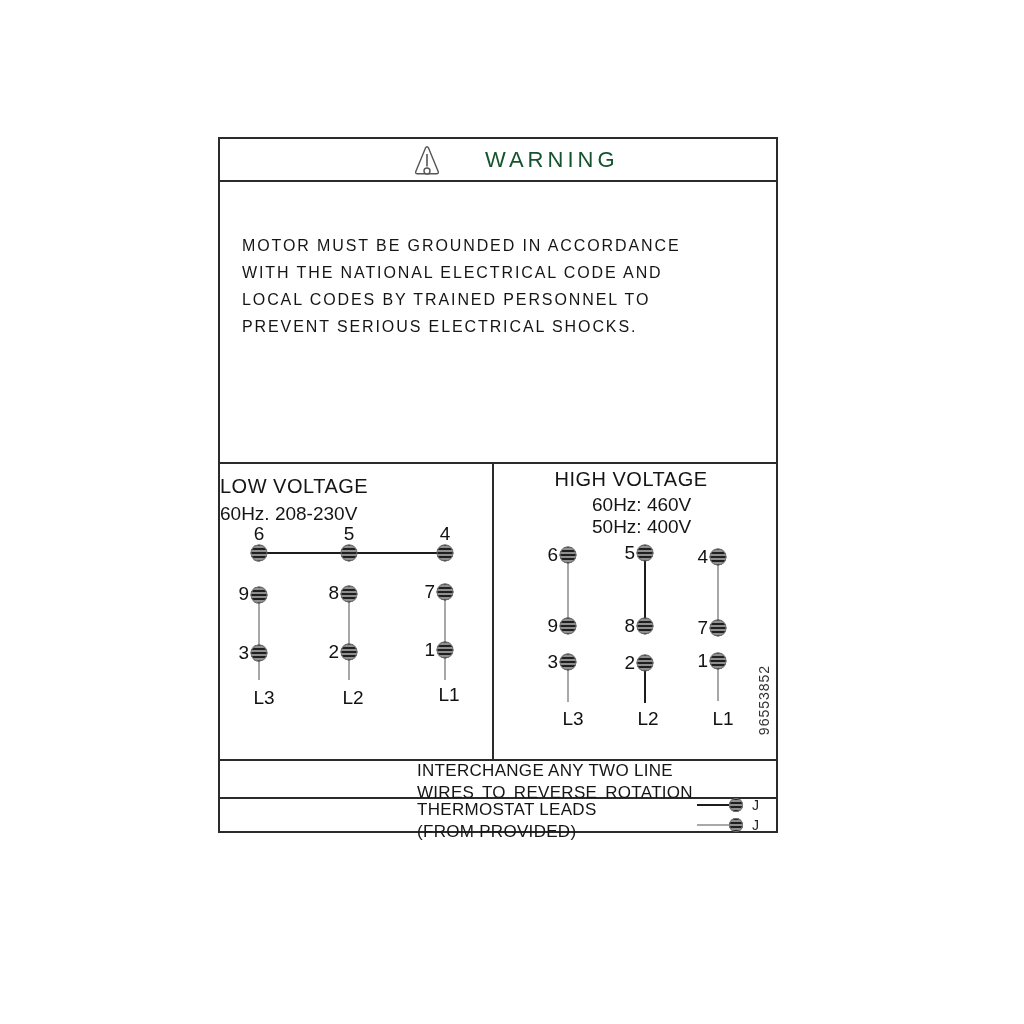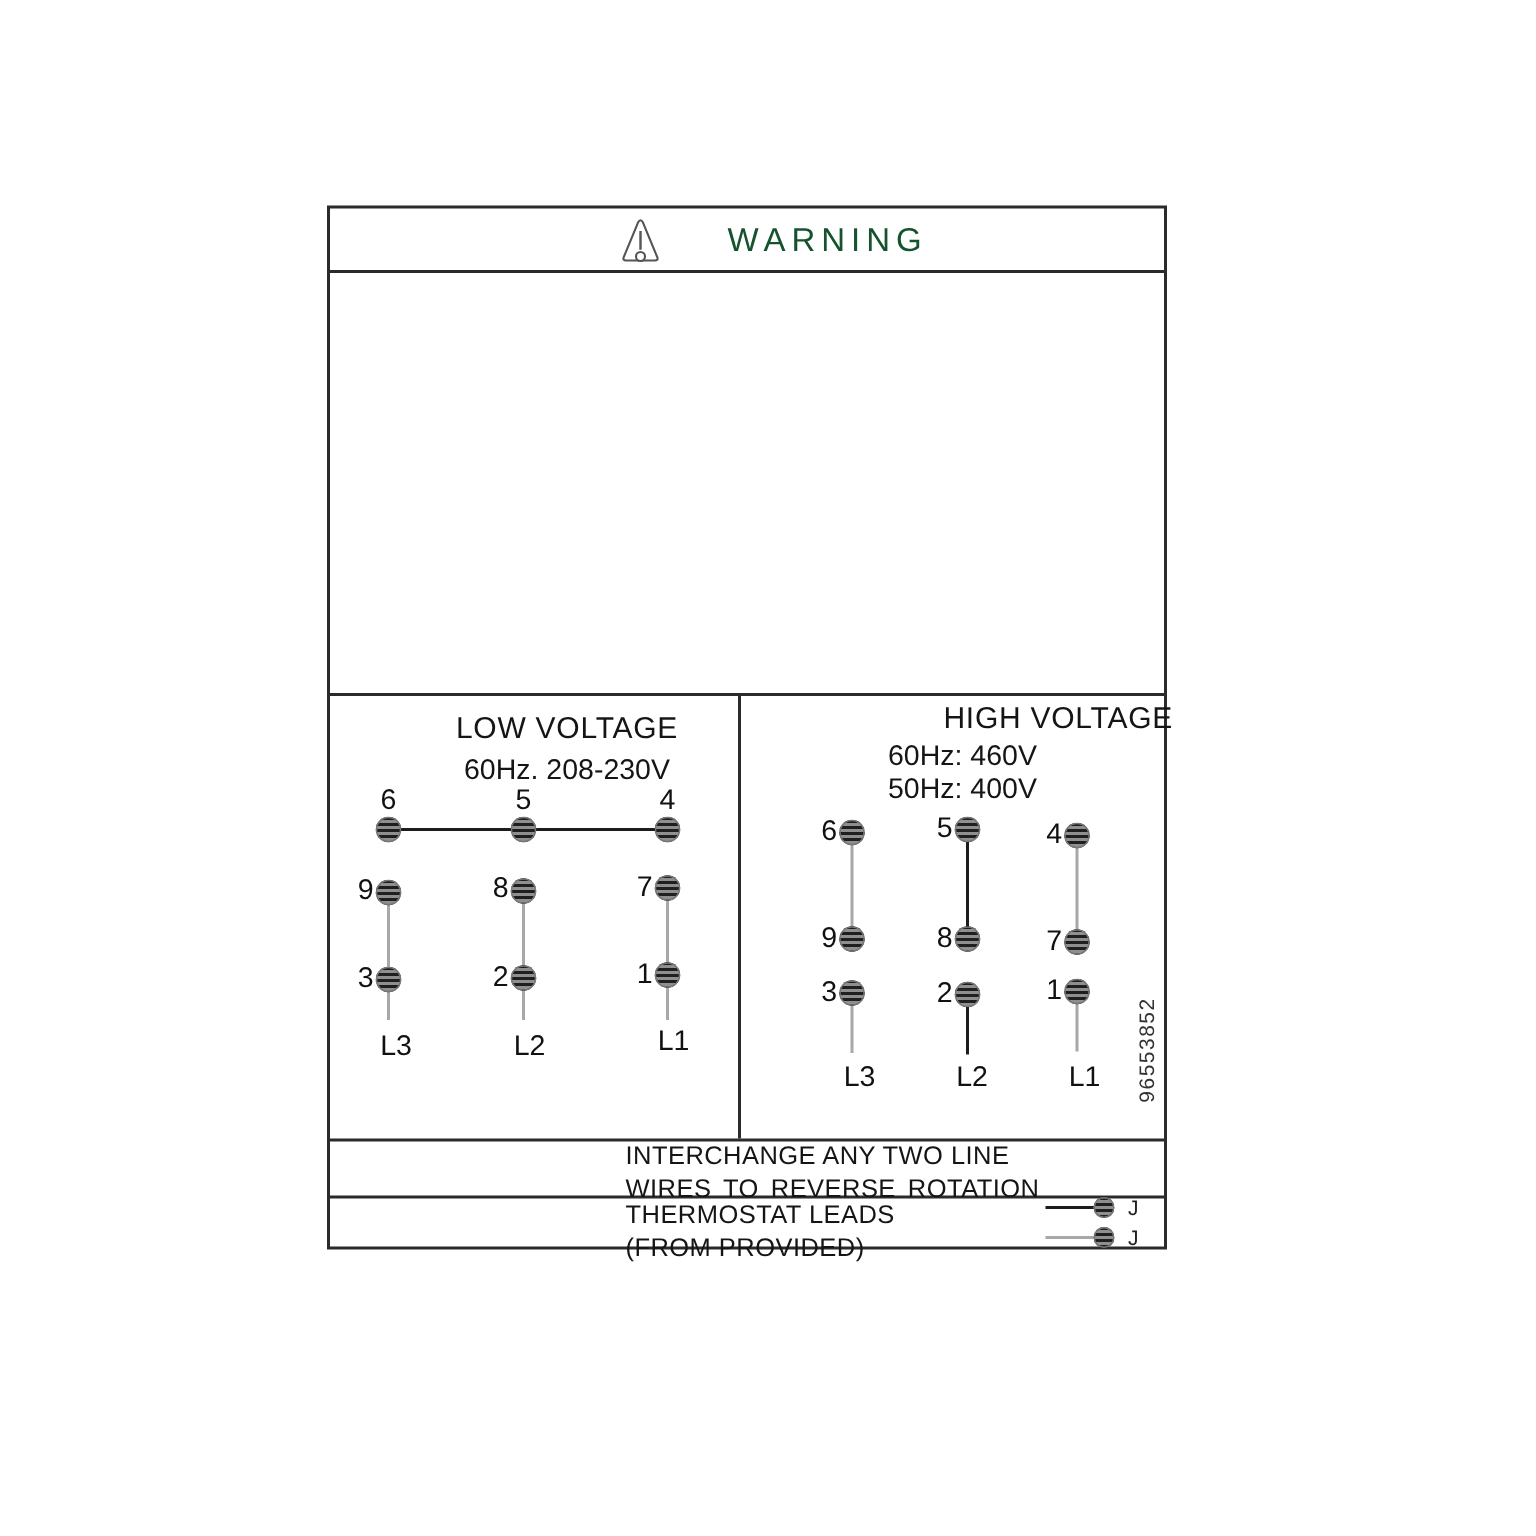--- a/index.html
+++ b/index.html
@@ -19,22 +19,22 @@
 
   
   .warn-text { position:absolute; left:22px; top:66px; width:520px;
     font-size:16px; letter-spacing:1.9px; line-height:27px;
     white-space:pre-line; color:#151515; }
   .warn-text .p2 { margin-top:26px; }
 
   
   .panel-title { position:absolute; font-size:20px; color:#151515; letter-spacing:0.5px; }
   .panel-sub { position:absolute; font-size:19px; color:#151515; }
-  .center272 { left:0; width:316px; text-align:center; }
-  .centerHV { left:288px; width:274px; text-align:right; }
+  .center272 { left:0; width:316px; }
+  .centerHV { left:274px; width:274px; text-align:center; }
 
   .dot { position:absolute; width:17px; height:17px; border-radius:50%;
     transform:translate(-50%,-50%);
     background:repeating-linear-gradient(to bottom,
       #1f1f1f 0px, #1f1f1f 2px, #8f8f8f 2px, #8f8f8f 4px);
     box-shadow:0 0 0 1px #777 inset; }
   .dot.small { width:14px; height:14px; }
   .wire { position:absolute; background:#a8a8a8; }
   .wire.dark { background:#1c1c1c; }
   .vwire { width:2px; transform:translateX(-50%); }
@@ -65,20 +65,24 @@
   <div class="hdiv" style="top:658px"></div>
 
   <svg class="warn-icon" viewBox="0 0 26 32">
     <path d="M14.6 3.2 L24.2 26.5 Q25 28.7 22.6 28.7 L3.4 28.7 Q1 28.7 1.8 26.5 L11.4 3.2 Q13 0.4 14.6 3.2 Z" fill="none" stroke="#555" stroke-width="1.4" stroke-linejoin="round"></path>
     <line x1="13" y1="9" x2="13" y2="21.5" stroke="#555" stroke-width="1.6"></line>
     <circle cx="13" cy="26" r="3" fill="#fff" stroke="#555" stroke-width="1.4"></circle>
   </svg>
   <div class="warn-title">WARNING</div>
 
   <div class="warn-text">
+    <div class="p1">MOTOR MUST BE GROUNDED IN ACCORDANCE
+WITH THE NATIONAL ELECTRICAL CODE AND
+LOCAL CODES BY TRAINED PERSONNEL TO
+PREVENT SERIOUS ELECTRICAL SHOCKS.</div>
   </div>
 
   <div>
     <div class="panel-title center272" style="top:336px">LOW VOLTAGE</div>
     <div class="panel-sub center272" style="top:364px">60Hz. 208-230V</div>
 
     <div class="wire hwire dark" style="left:39px; top:413px; width:186px"></div>
 
     <div class="wire vwire" style="left:39px;  top:455px; height:86px"></div>
     <div class="wire vwire" style="left:129px; top:455px; height:86px"></div>

